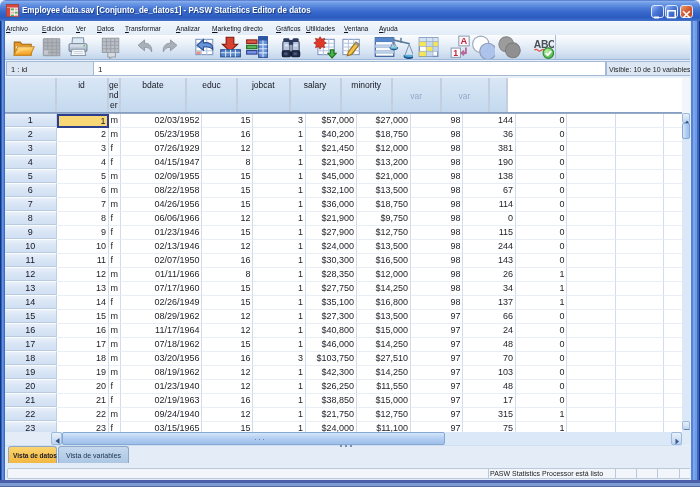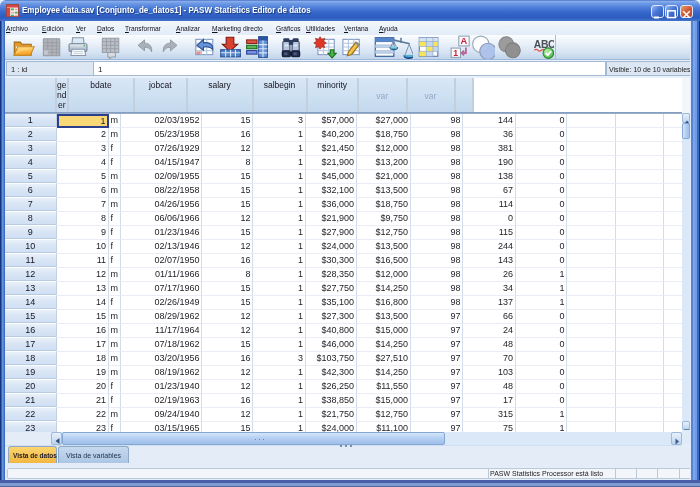--- a/index.html
+++ b/index.html
@@ -282,25 +282,26 @@
         </svg></div>
     </div>
 <div id="refbar">
 <div id="refbox">1 : id</div>
 <div id="editbox">1</div>
 <div id="visbox">Visible: 10 de 10 variables</div>
 </div>
 <div id="grid">
 <div class="hrow">
         <div class="hcell" style="width:51.5px"></div>
+        <div class="hcell" style="width:52px">id</div>
         <div class="hcell" style="width:12.5px">ge<br>nd<br>er</div>
         <div class="hcell" style="width:66px">bdate</div>
+        <div class="hcell" style="width:51px">educ</div>
         <div class="hcell" style="width:52.5px">jobcat</div>
-        <div class="hcell" style="width:66px">salary</div>
-        <div class="hcell" style="width:54px">salbegin</div>
+        <div class="hcell" style="width:51px">salary</div>
         <div class="hcell" style="width:51.5px">minority</div>
         <div class="hcell varh" style="width:48.5px">var</div>
         <div class="hcell varh" style="width:48px">var</div>
         <div class="hcell" style="width:18px"></div>
       </div>
 <div id="hdrbot"></div>
 <div class="drow">
         <div class="rh" style="width:51.5px">1</div>
         <div class="dc num sel" style="width:52px">1</div>
         <div class="dc str" style="width:12.5px">m</div>

